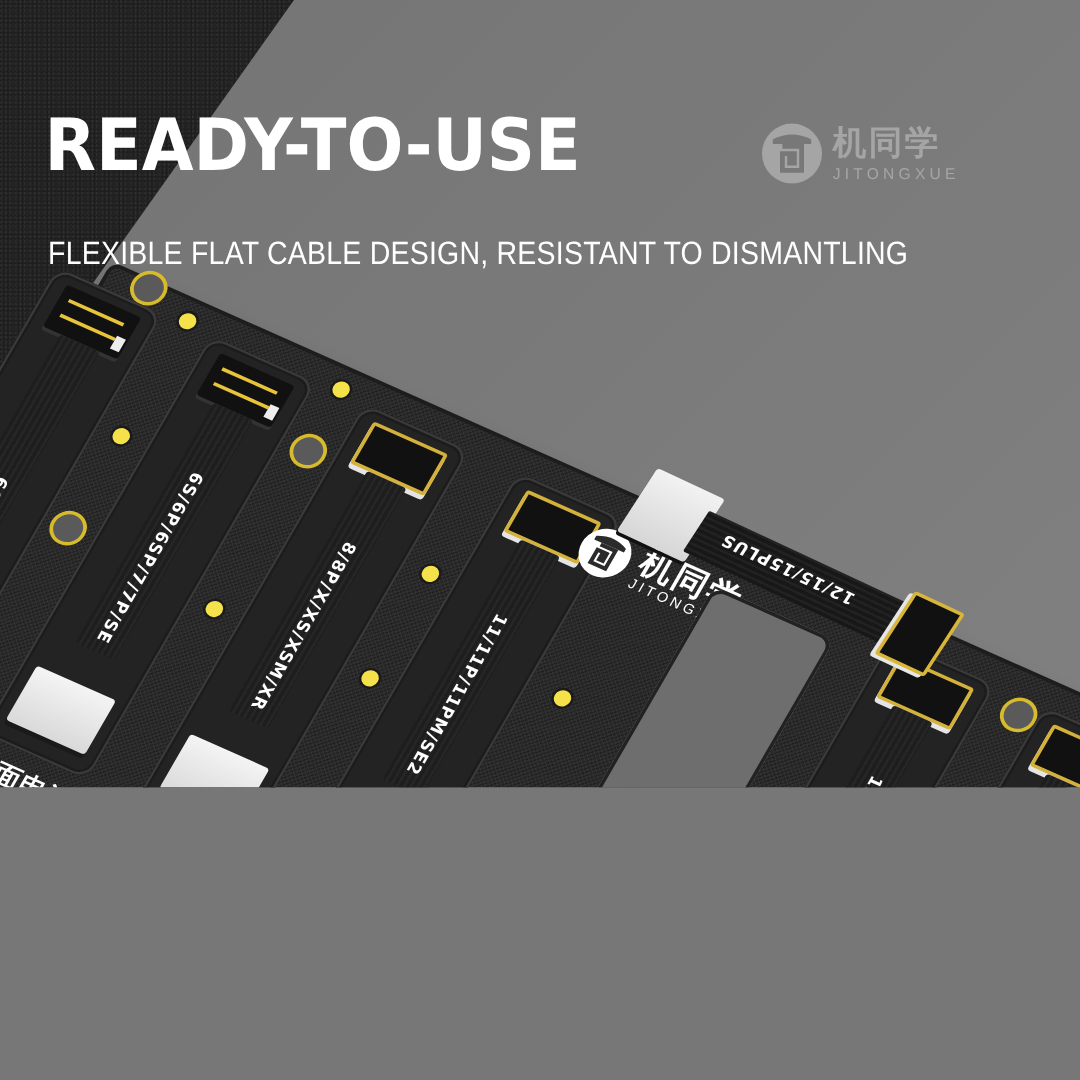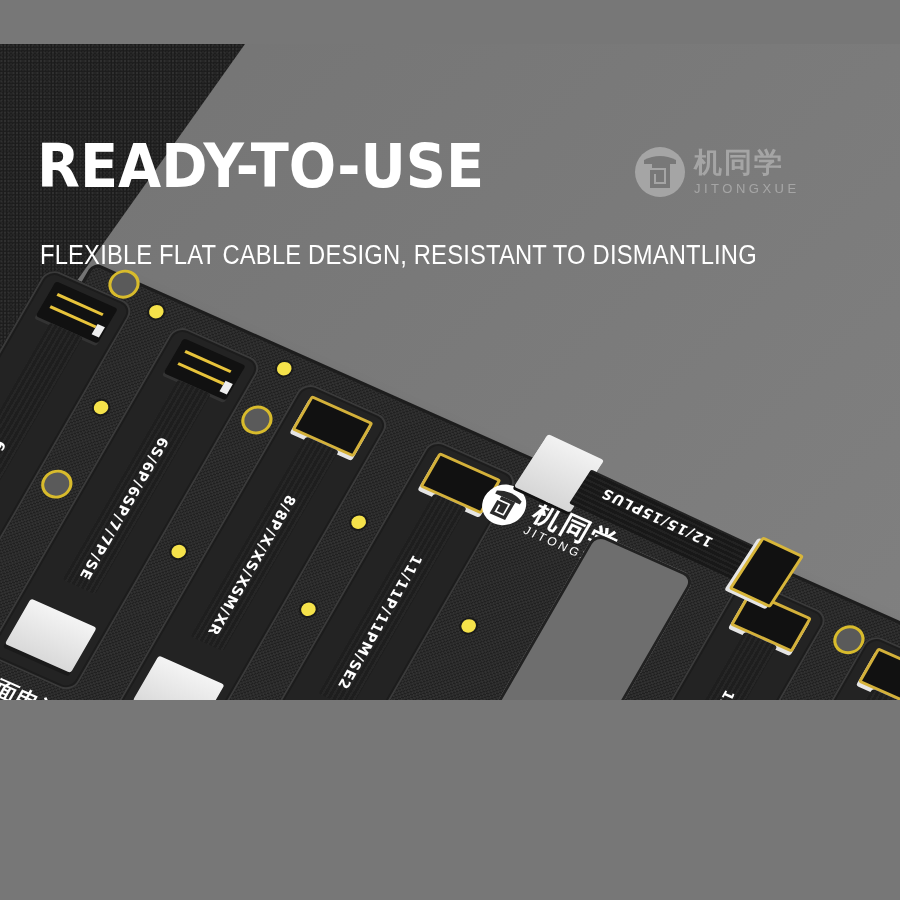--- a/index.html
+++ b/index.html
@@ -1,20 +1,20 @@
 <!DOCTYPE html>
 <html><head>
   <meta charset="utf-8">
   <style>
     * { box-sizing: border-box; margin: 0; padding: 0; }
     html, body { width: 900px; height: 900px; overflow: hidden; background: #777; }
     body { font-family: "Liberation Sans", sans-serif; position: relative; }
 
     .stage { position: absolute; inset: 0; width: 900px; height: 656px; overflow: hidden;
-      background: linear-gradient(135deg, #747474 0%, #7a7a7a 50%, #808080 100%); margin-top: 44px; }
+      background: linear-gradient(135deg, #747474 0%, #7a7a7a 50%, #808080 100%); }
 
     .leather { position: absolute; left: 0; top: 0; width: 900px; height: 900px;
       background:
         radial-gradient(circle at 20% 30%, rgba(255,255,255,0.05) 0 1px, transparent 1.5px) 0 0/4px 4px,
         radial-gradient(circle at 70% 60%, rgba(255,255,255,0.04) 0 1px, transparent 1.5px) 0 0/3px 3px,
         #1c1c1c;
       clip-path: polygon(0 0, 245px 0, 0 345px); }
 
     .leather-bottom { position: absolute; left: 0; top: 700px; width: 200px; height: 200px;
       background: #151515;

